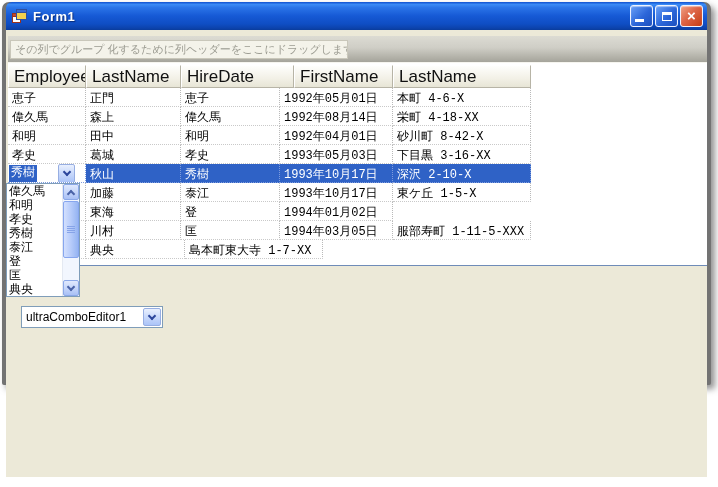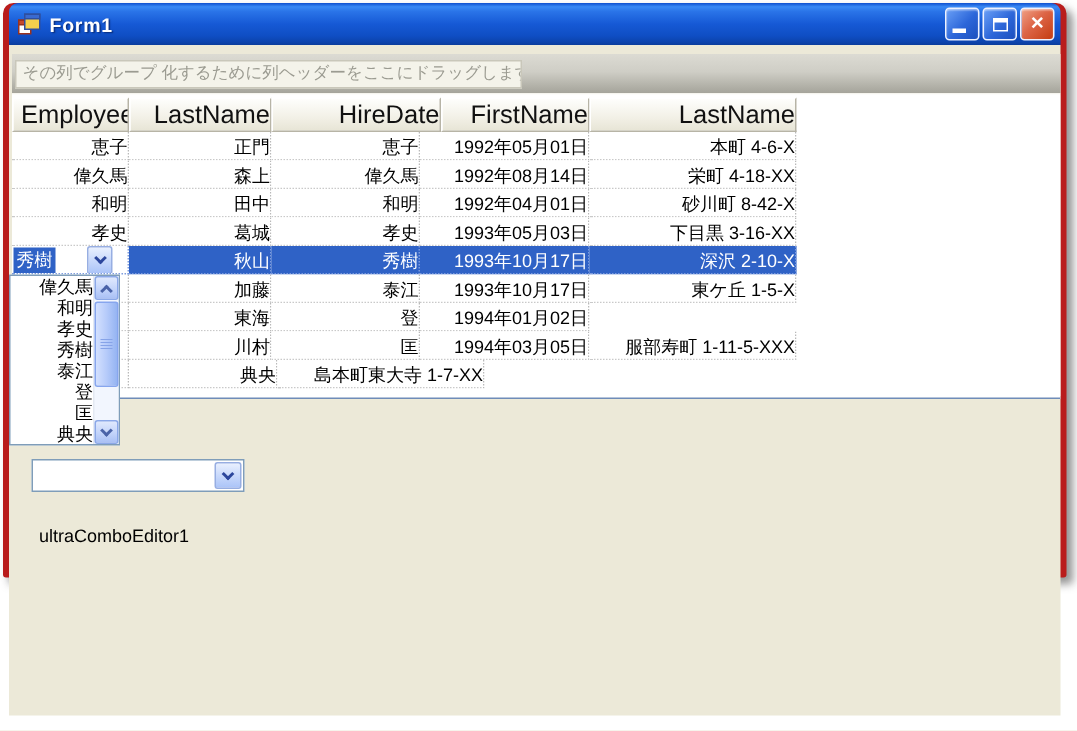--- a/index.html
+++ b/index.html
@@ -1,24 +1,23 @@
 <!DOCTYPE html>
 <html><head>
 <meta charset="utf-8">
 <style>
   * { margin:0; padding:0; box-sizing:border-box; }
   html,body { width:718px; height:487px; }
   body { font-family:"Liberation Sans","DejaVu Sans",sans-serif; background:#ffffff; position:relative; overflow:hidden; }
 
   .window {
     position:absolute; left:2px; top:2px; width:709px; height:383px;
-    background:#b91c1c; border-radius:7px 7px 2px 2px;
+    background:#737373; border-radius:7px 7px 2px 2px;
     box-shadow:4px 4px 6px rgba(90,90,90,.65);
     padding:0 4px 4px 4px;
-    text-align:right;
   }
   .titlebar {
     height:28px; display:flex; align-items:center;
     background:linear-gradient(180deg,#0f50cf 0%,#3a8af5 9%,#2a74e8 20%,#1659d5 50%,#0f4ec4 78%,#0c43ad 93%,#0a3c9c 100%);
     border-radius:6px 6px 0 0; padding:0 4px 0 6px; position:relative;
   }
   .app-icon { width:16px; height:16px; margin-right:5px; flex:0 0 auto; }
   .win-title { color:#fff; font-weight:bold; font-size:13px; text-shadow:1px 1px 1px #0a2d7a; letter-spacing:.5px; }
   .tb-buttons { margin-left:auto; display:flex; gap:2px; }
   .tb-btn {
@@ -43,21 +42,21 @@
   .group-prompt {
     width:338px; height:19px; background:#f4f3ea; border:1px solid #c9c7ba;
     color:#9b9b91; font-size:11px; line-height:17px; padding-left:4px; overflow:hidden; white-space:nowrap;
   }
   .header-row { display:flex; height:25px; background:#fff; padding-top:2px; }
   .hcell {
     background:linear-gradient(180deg,#fefefc 0%,#f2f0e6 60%,#e7e5d6 100%);
     border-right:1px solid #b7b4a6; border-bottom:1px solid #b7b4a6; border-top:1px solid #fff; border-left:1px solid #fff;
     font-size:17px; color:#111; padding-left:5px; line-height:21px; overflow:hidden; white-space:nowrap;
   }
-  .grid-body { position:relative; height:176px; background:#fff; }
+  .grid-body { position:relative; height:176px; background:#fff;font-family:Liberation Mono, monospace; }
   .grow { display:flex; height:19px; }
   .gcell {
     font-size:12px; color:#000; padding:2px 0 0 4px; overflow:hidden; white-space:nowrap;
     border-right:1px dotted #b9b9b9; border-bottom:1px dotted #c9c9c9; background:#fff;
   }
   .grow.sel .gcell { background:#2f62c6; color:#fff; border-right:1px dotted #7e9cdd; border-bottom:1px dotted #7e9cdd; }
   .grow.sel .gcell.editor-cell { background:#fff; }
   .w0{width:78px;} .w1{width:95px;} .w2{width:99px;} .w3{width:113px;} .w4{width:138px;}
 
   
@@ -99,21 +98,21 @@
   .sb-thumb::after {
     content:""; position:absolute; left:3px; top:24px; width:8px; height:7px;
     background:repeating-linear-gradient(180deg,#86a3e8 0 1px,transparent 1px 2px);
   }
 
   
   .bottom-combo {
     position:absolute; left:15px; top:276px; width:142px; height:22px;
     background:#fff; border:1px solid #7f9db9; z-index:2;
   }
-  .bc-text { position:absolute; left:4px; top:3px; font-size:12px; color:#000; white-space:nowrap;margin-top:40px; }
+  .bc-text { position:absolute; left:4px; top:3px; font-size:12px; color:#000; white-space:nowrap; }
   .bc-btn {
     position:absolute; right:1px; top:1px; bottom:1px; width:18px;
     background:linear-gradient(180deg,#e9f0fe 0%,#c9d9fb 50%,#abc4f8 100%);
     border:1px solid #97aee2; border-radius:2px;
     display:flex; align-items:center; justify-content:center;
   }
 </style>
 </head>
 <body>
 

